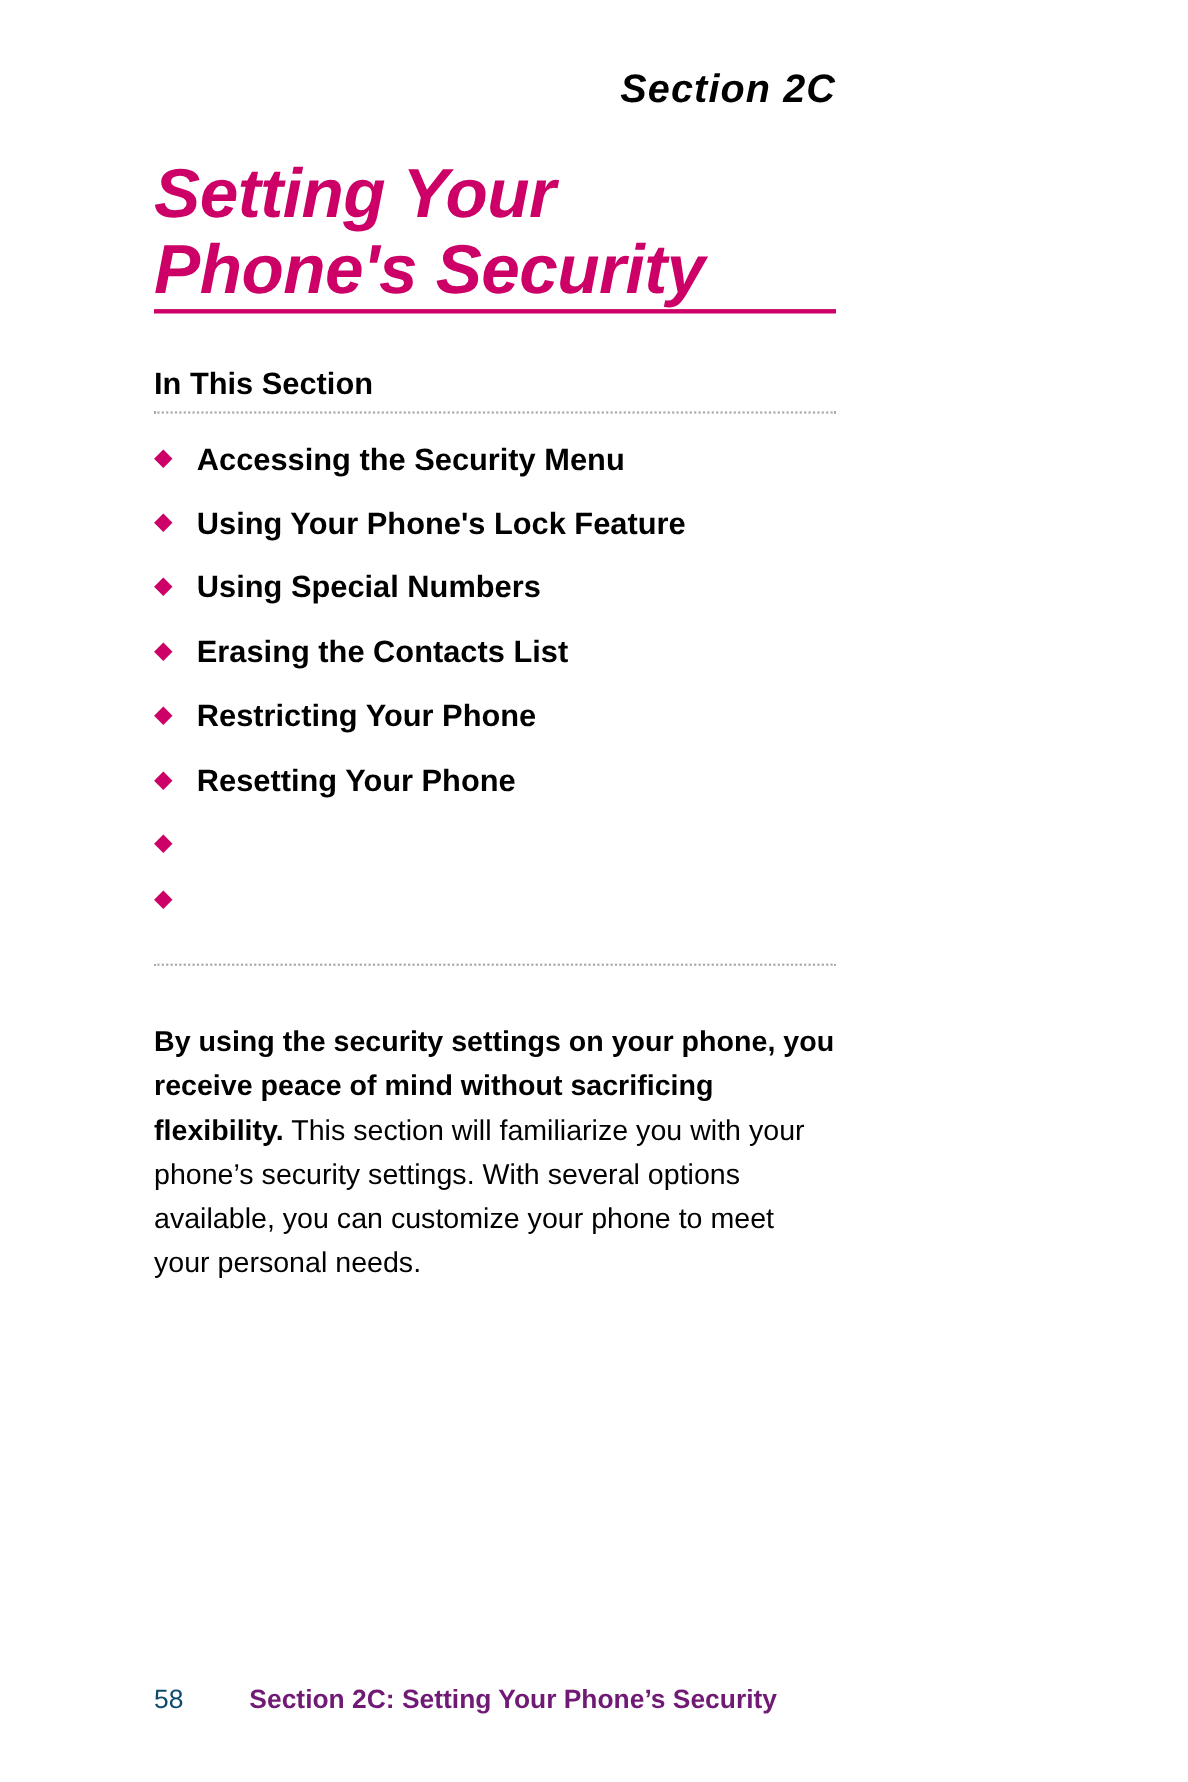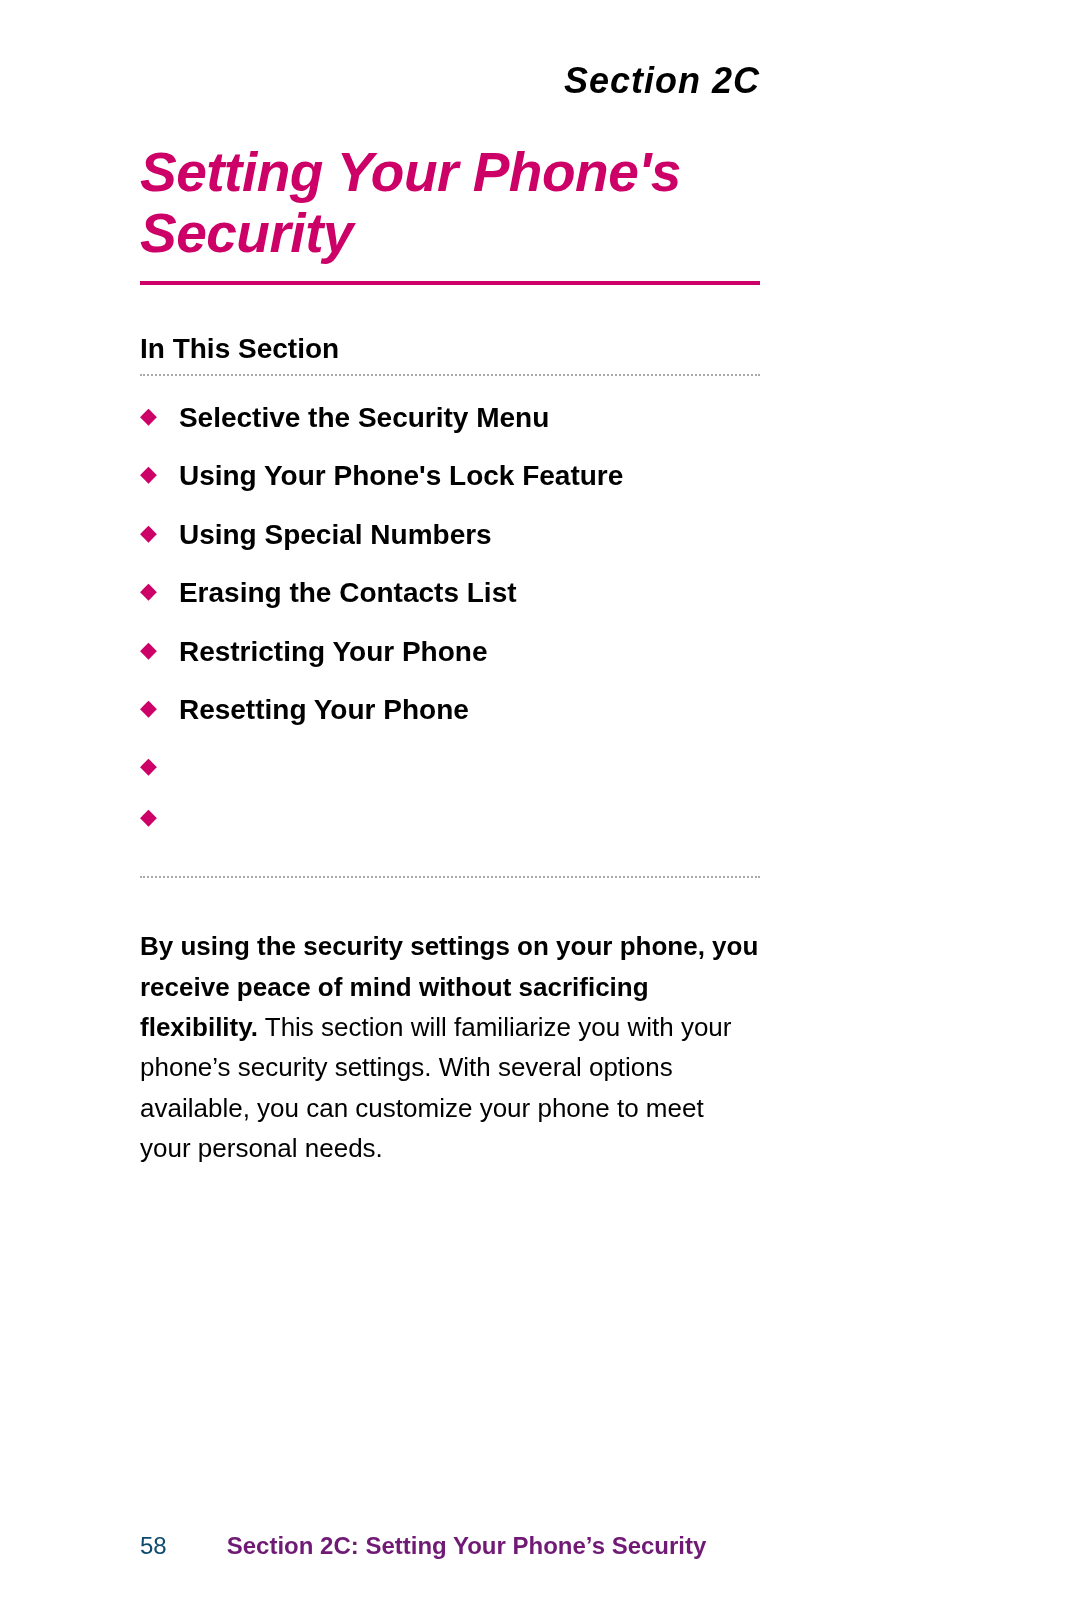--- a/index.html
+++ b/index.html
@@ -34,25 +34,24 @@
       font-style: italic;
       letter-spacing: 1px;
     }
 
     .section-label span.regular {
       font-style: italic;
       font-weight: 700;
     }
 
     .page-title {
-      font-size: 55px;
+      font-size: 63px;
       font-weight: 900;
       color: #cc0066;
       line-height: 1.1;
-      margin-bottom: 18px;
       font-style: italic;
       letter-spacing: -0.5px;
     }
 
     .title-rule {
       height: 4px;
       background: #cc0066;
       margin-bottom: 48px;
     }
 
@@ -154,21 +153,21 @@
   <div class="title-rule"></div>
 
   <div class="in-this-section-label">In This Section</div>
 
   <hr class="dotted-rule">
 
   <ul class="toc-list">
 
     <li class="toc-item">
       <span class="diamond-icon">◆</span>
-      <span class="toc-item-text">Selective the Security Menu</span>
+      <span class="toc-item-text">Accessing the Security Menu</span>
     </li>
 
     <li class="toc-item">
       <span class="diamond-icon">◆</span>
       <span class="toc-item-text">Using Your Phone's Lock Feature</span>
     </li>
 
     <li class="toc-item">
       <span class="diamond-icon">◆</span>
       <span class="toc-item-text">Using Special Numbers</span>

